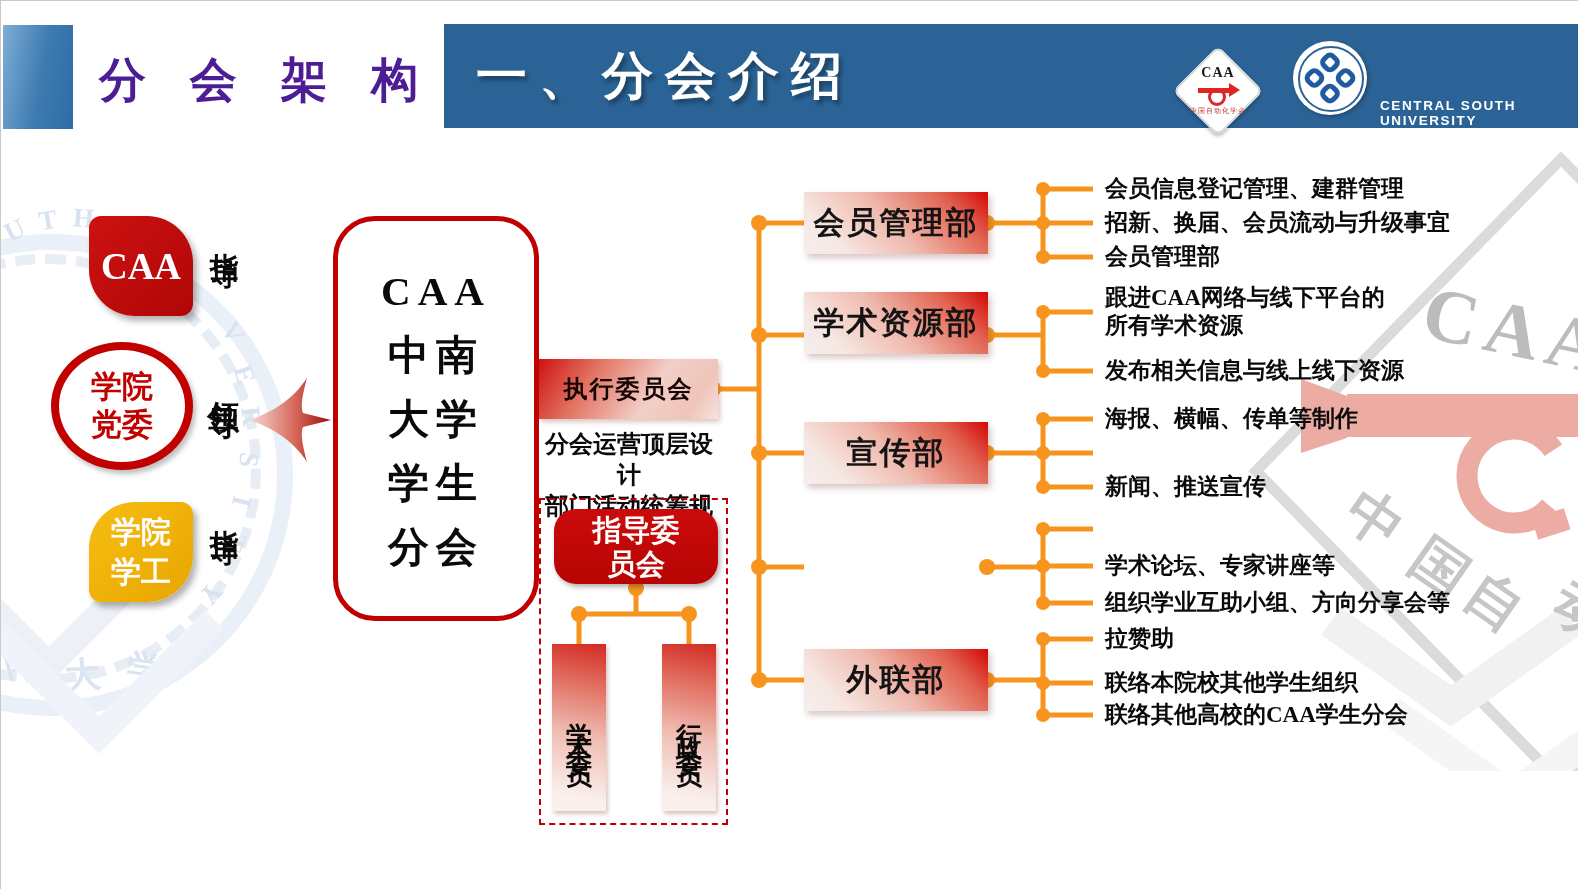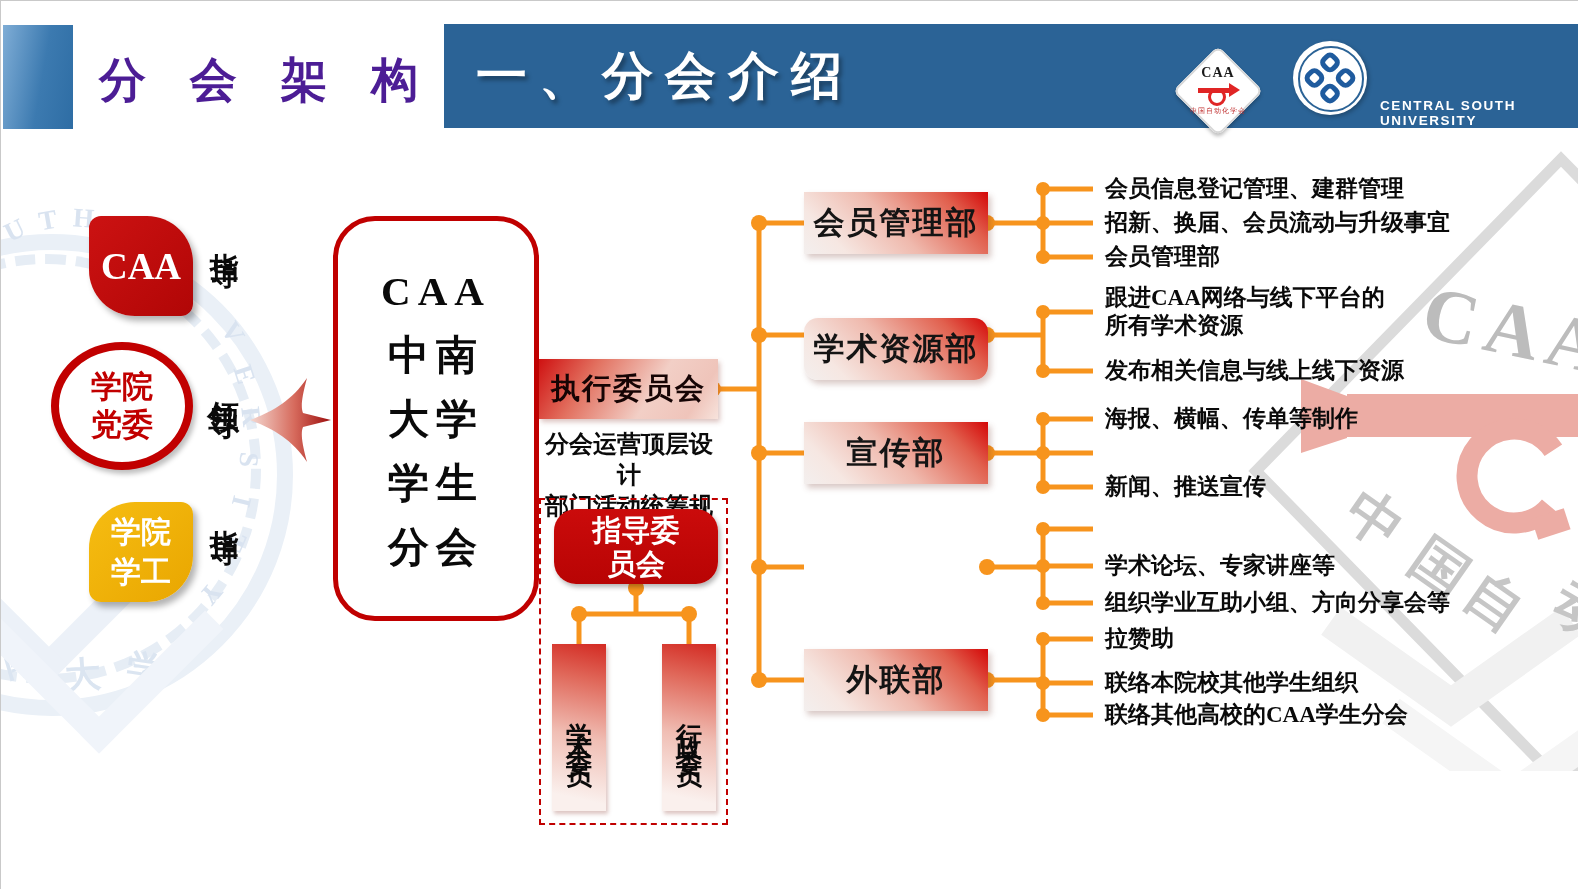--- a/index.html
+++ b/index.html
@@ -59,21 +59,21 @@
   .big-arrow{left:248px;top:371px;width:84px;height:96px;}
 
   
   .main-box{left:332px;top:215px;width:196px;height:395px;border:5px solid #c00000;border-radius:42px;
     background:#fff;display:flex;align-items:center;justify-content:center;text-align:center;
     font-size:41px;font-weight:900;line-height:64px;letter-spacing:7px;color:#0a0a0a;}
 
   
   .exec-box{left:538px;top:358px;width:179px;height:60px;
     background:linear-gradient(122deg,#cf1111 0%,#e2705f 28%,#f2cfc6 62%,#efc4ba 85%,#f7e3dc 100%);
-    display:flex;align-items:center;justify-content:center;font-size:29px;font-weight:900;color:#160404;
+    display:flex;align-items:center;justify-content:center;font-size:24px;font-weight:900;color:#160404;
     letter-spacing:2px;box-shadow:2px 3px 5px rgba(140,60,50,.3);}
   .exec-desc{left:534px;top:428px;width:188px;font-size:24px;font-weight:900;line-height:31px;text-align:center;color:#0a0a0a;}
 
   
   .dash-box{left:538px;top:497px;width:185px;height:323px;border:2.5px dashed #c00000;}
   .steer-box{left:553px;top:508px;width:164px;height:75px;border-radius:22px;
     background:linear-gradient(180deg,#cb0b0b,#b80404);display:flex;align-items:center;justify-content:center;
     text-align:center;color:#fff;font-size:29px;font-weight:900;line-height:34px;box-shadow:2px 3px 5px rgba(0,0,0,.3);}
   .member-box{top:643px;width:54px;height:167px;display:flex;align-items:center;justify-content:center;
     background:linear-gradient(192deg,#d32a22 0%,#e0685a 22%,#f0beb4 55%,#faf0ed 90%);
@@ -209,21 +209,21 @@
     <span>行政委员</span>
   </div>
 
 
 <div class="dept-box" style="top: 191px;">
       <span class="dept-label">会员管理部</span>
     </div>
     <div class="bullet" style="top: 188px;">会员信息登记管理、建群管理</div>
     <div class="bullet" style="top: 222px;">招新、换届、会员流动与升级事宜</div>
     <div class="bullet" style="top: 256px;">会员管理部</div>
-    <div class="dept-box" style="top: 317px; border-radius: 14px;">
+    <div class="dept-box" style="top: 291px;">
       <span class="dept-label">学术资源部</span>
     </div>
     <div class="bullet" style="top: 311px;">跟进CAA网络与线下平台的
 所有学术资源</div>
     <div class="bullet" style="top: 370px;">发布相关信息与线上线下资源</div>
     <div class="dept-box" style="top: 421px;">
       <span class="dept-label">宣传部</span>
     </div>
     <div class="bullet" style="top: 418px;">海报、横幅、传单等制作</div>
     <div class="bullet" style="top: 486px;">新闻、推送宣传</div>

